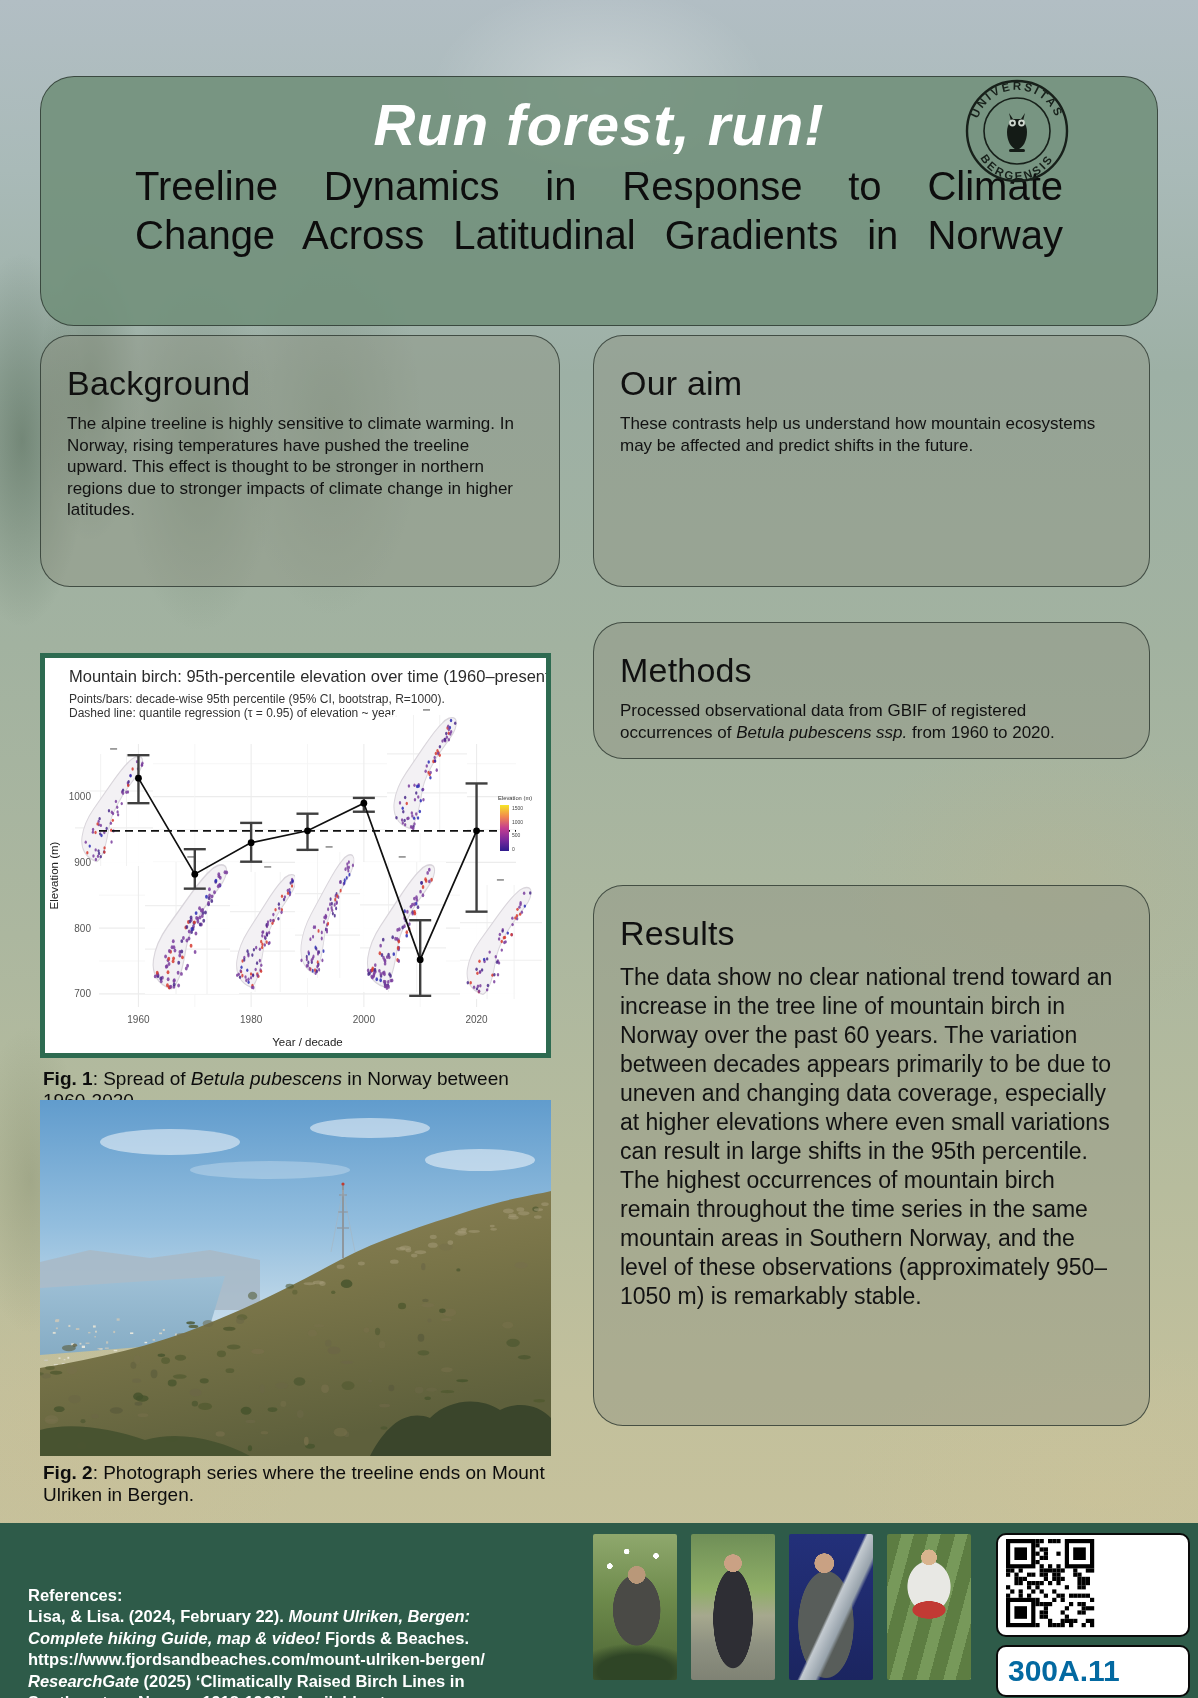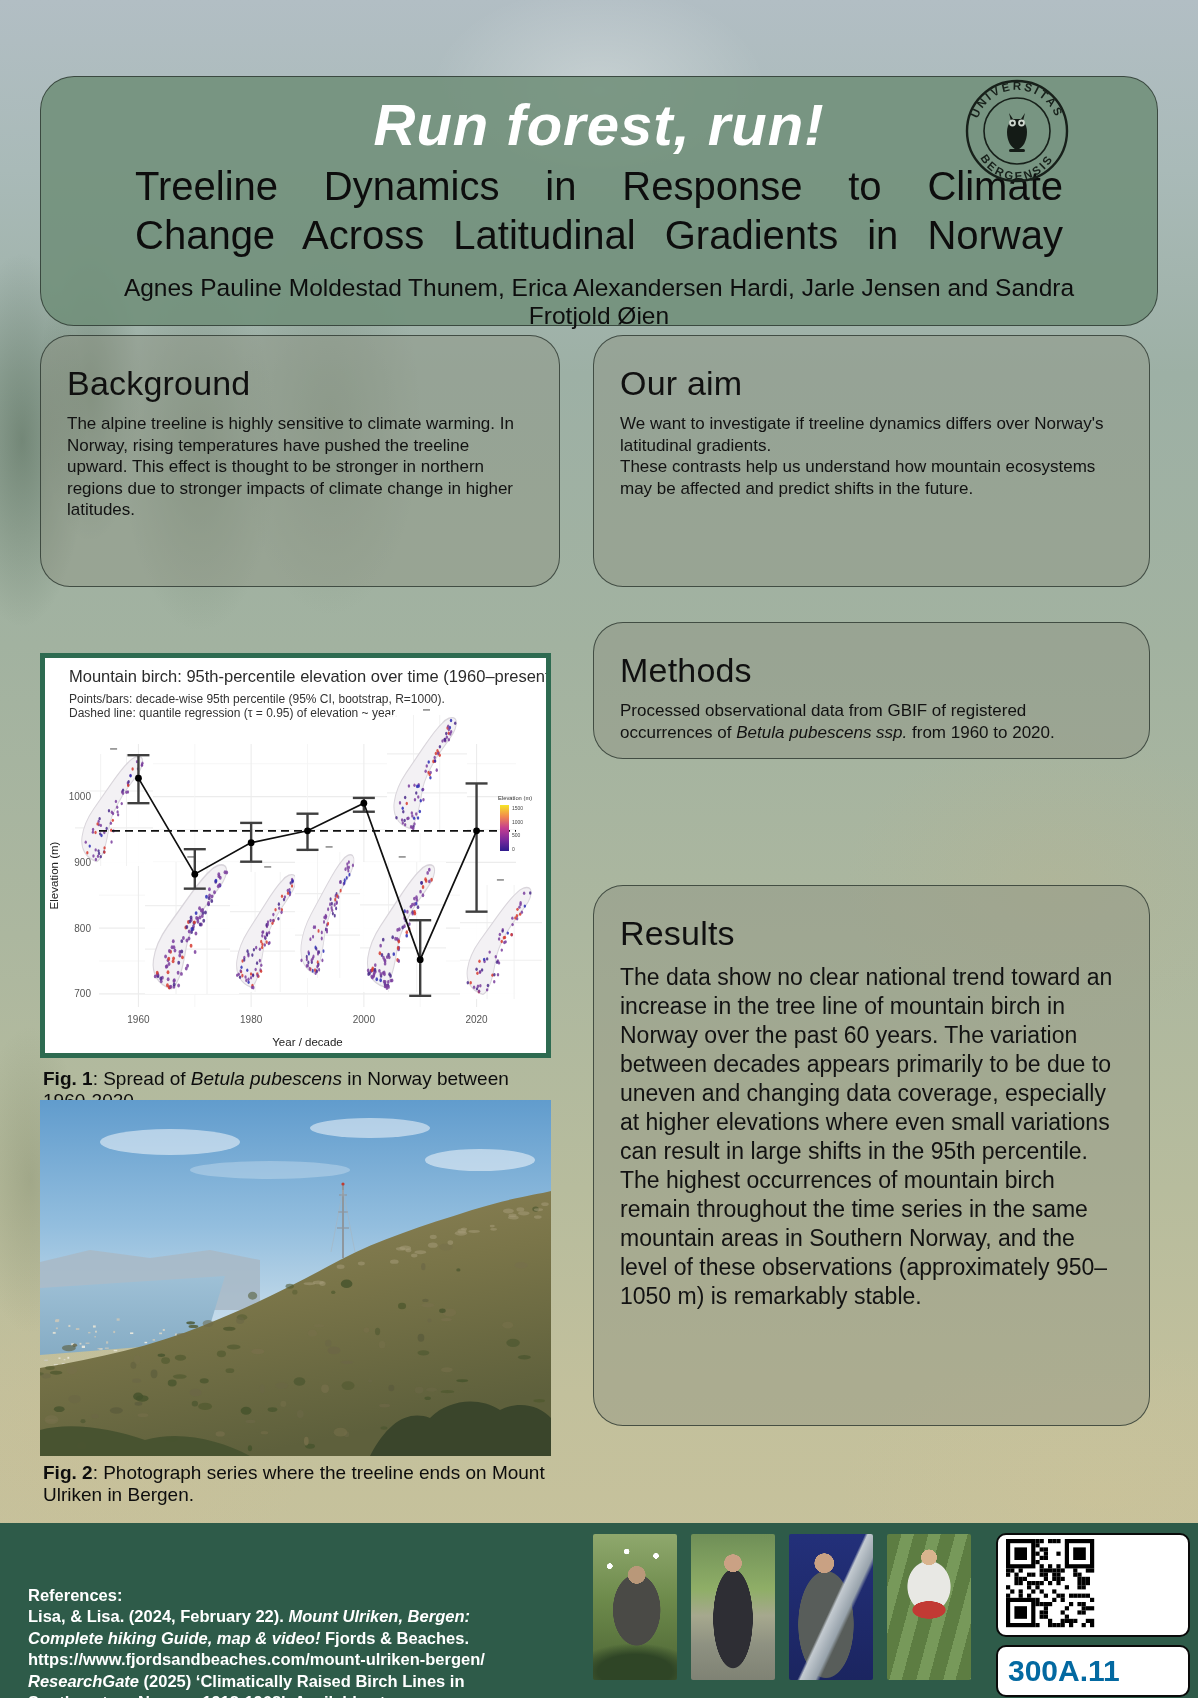--- a/index.html
+++ b/index.html
@@ -88,21 +88,20 @@
 <body>
 
 <div class="bg-art"></div>
 
 <div id="header" class="panel">
   <div id="poster-title">Run forest, run!</div>
   <div id="subtitle">
     <div class="sub-line">Treeline Dynamics in Response to Climate</div>
     <div class="sub-line">Change Across Latitudinal Gradients in Norway</div>
   </div>
-  <div id="authors">Agnes Pauline Moldestad Thunem, Erica Alexandersen Hardi, Jarle Jensen and Sandra Frotjold Øien</div>
   <svg id="seal" viewBox="0 0 104 104">
     <defs>
       <path id="arcTop" d="M 52,52 m -41,0 a 41,41 0 1 1 82,0"></path>
       <path id="arcBot" d="M 52,52 m -41,8 a 41,41 0 1 0 82,0"></path>
     </defs>
     <circle cx="52" cy="52" r="50" fill="none" stroke="#17201a" stroke-width="2.4"></circle>
     <circle cx="52" cy="52" r="33" fill="none" stroke="#17201a" stroke-width="1.6"></circle>
     <text font-size="11.5" font-weight="700" fill="#17201a" letter-spacing="2.5">
       <textPath href="#arcTop" startOffset="50%" text-anchor="middle">UNIVERSITAS</textPath>
     </text>
@@ -1066,21 +1065,20 @@
   <path d="M330,356 C348,322 368,310 390,318 C408,300 438,296 460,310 C480,300 500,306 511,318 L511,356 Z" fill="#3a452b"></path>
   <path d="M0,356 L0,330 C30,322 70,328 105,340 C140,330 180,340 210,356 Z" fill="#47522f" opacity="0.95"></path>
 </svg>
 
 <div id="fig2-caption" class="caption">
   <span class="bd">Fig. 2</span><span>: Photograph series where the treeline ends on Mount Ulriken in Bergen.</span>
 </div>
 
 <div class="panel" style="left:593px;top:335px;width:557px;height:252px;">
   <h2>Our aim</h2>
-  <p style="margin-bottom:0;">We want to investigate if treeline dynamics differs over Norway's latitudinal gradients.</p>
   <p>These contrasts help us understand how mountain ecosystems may be affected and predict shifts in the future.</p>
 </div>
 
 <div class="panel" style="left:593px;top:622px;width:557px;height:137px;">
   <h2>Methods</h2>
   <p><span>Processed observational data from GBIF of registered occurrences of </span><span class="it">Betula pubescens ssp.</span><span> from 1960 to 2020.</span></p>
 </div>
 
 <div class="panel" style="left:593px;top:885px;width:557px;height:541px;">
   <h2>Results</h2>

